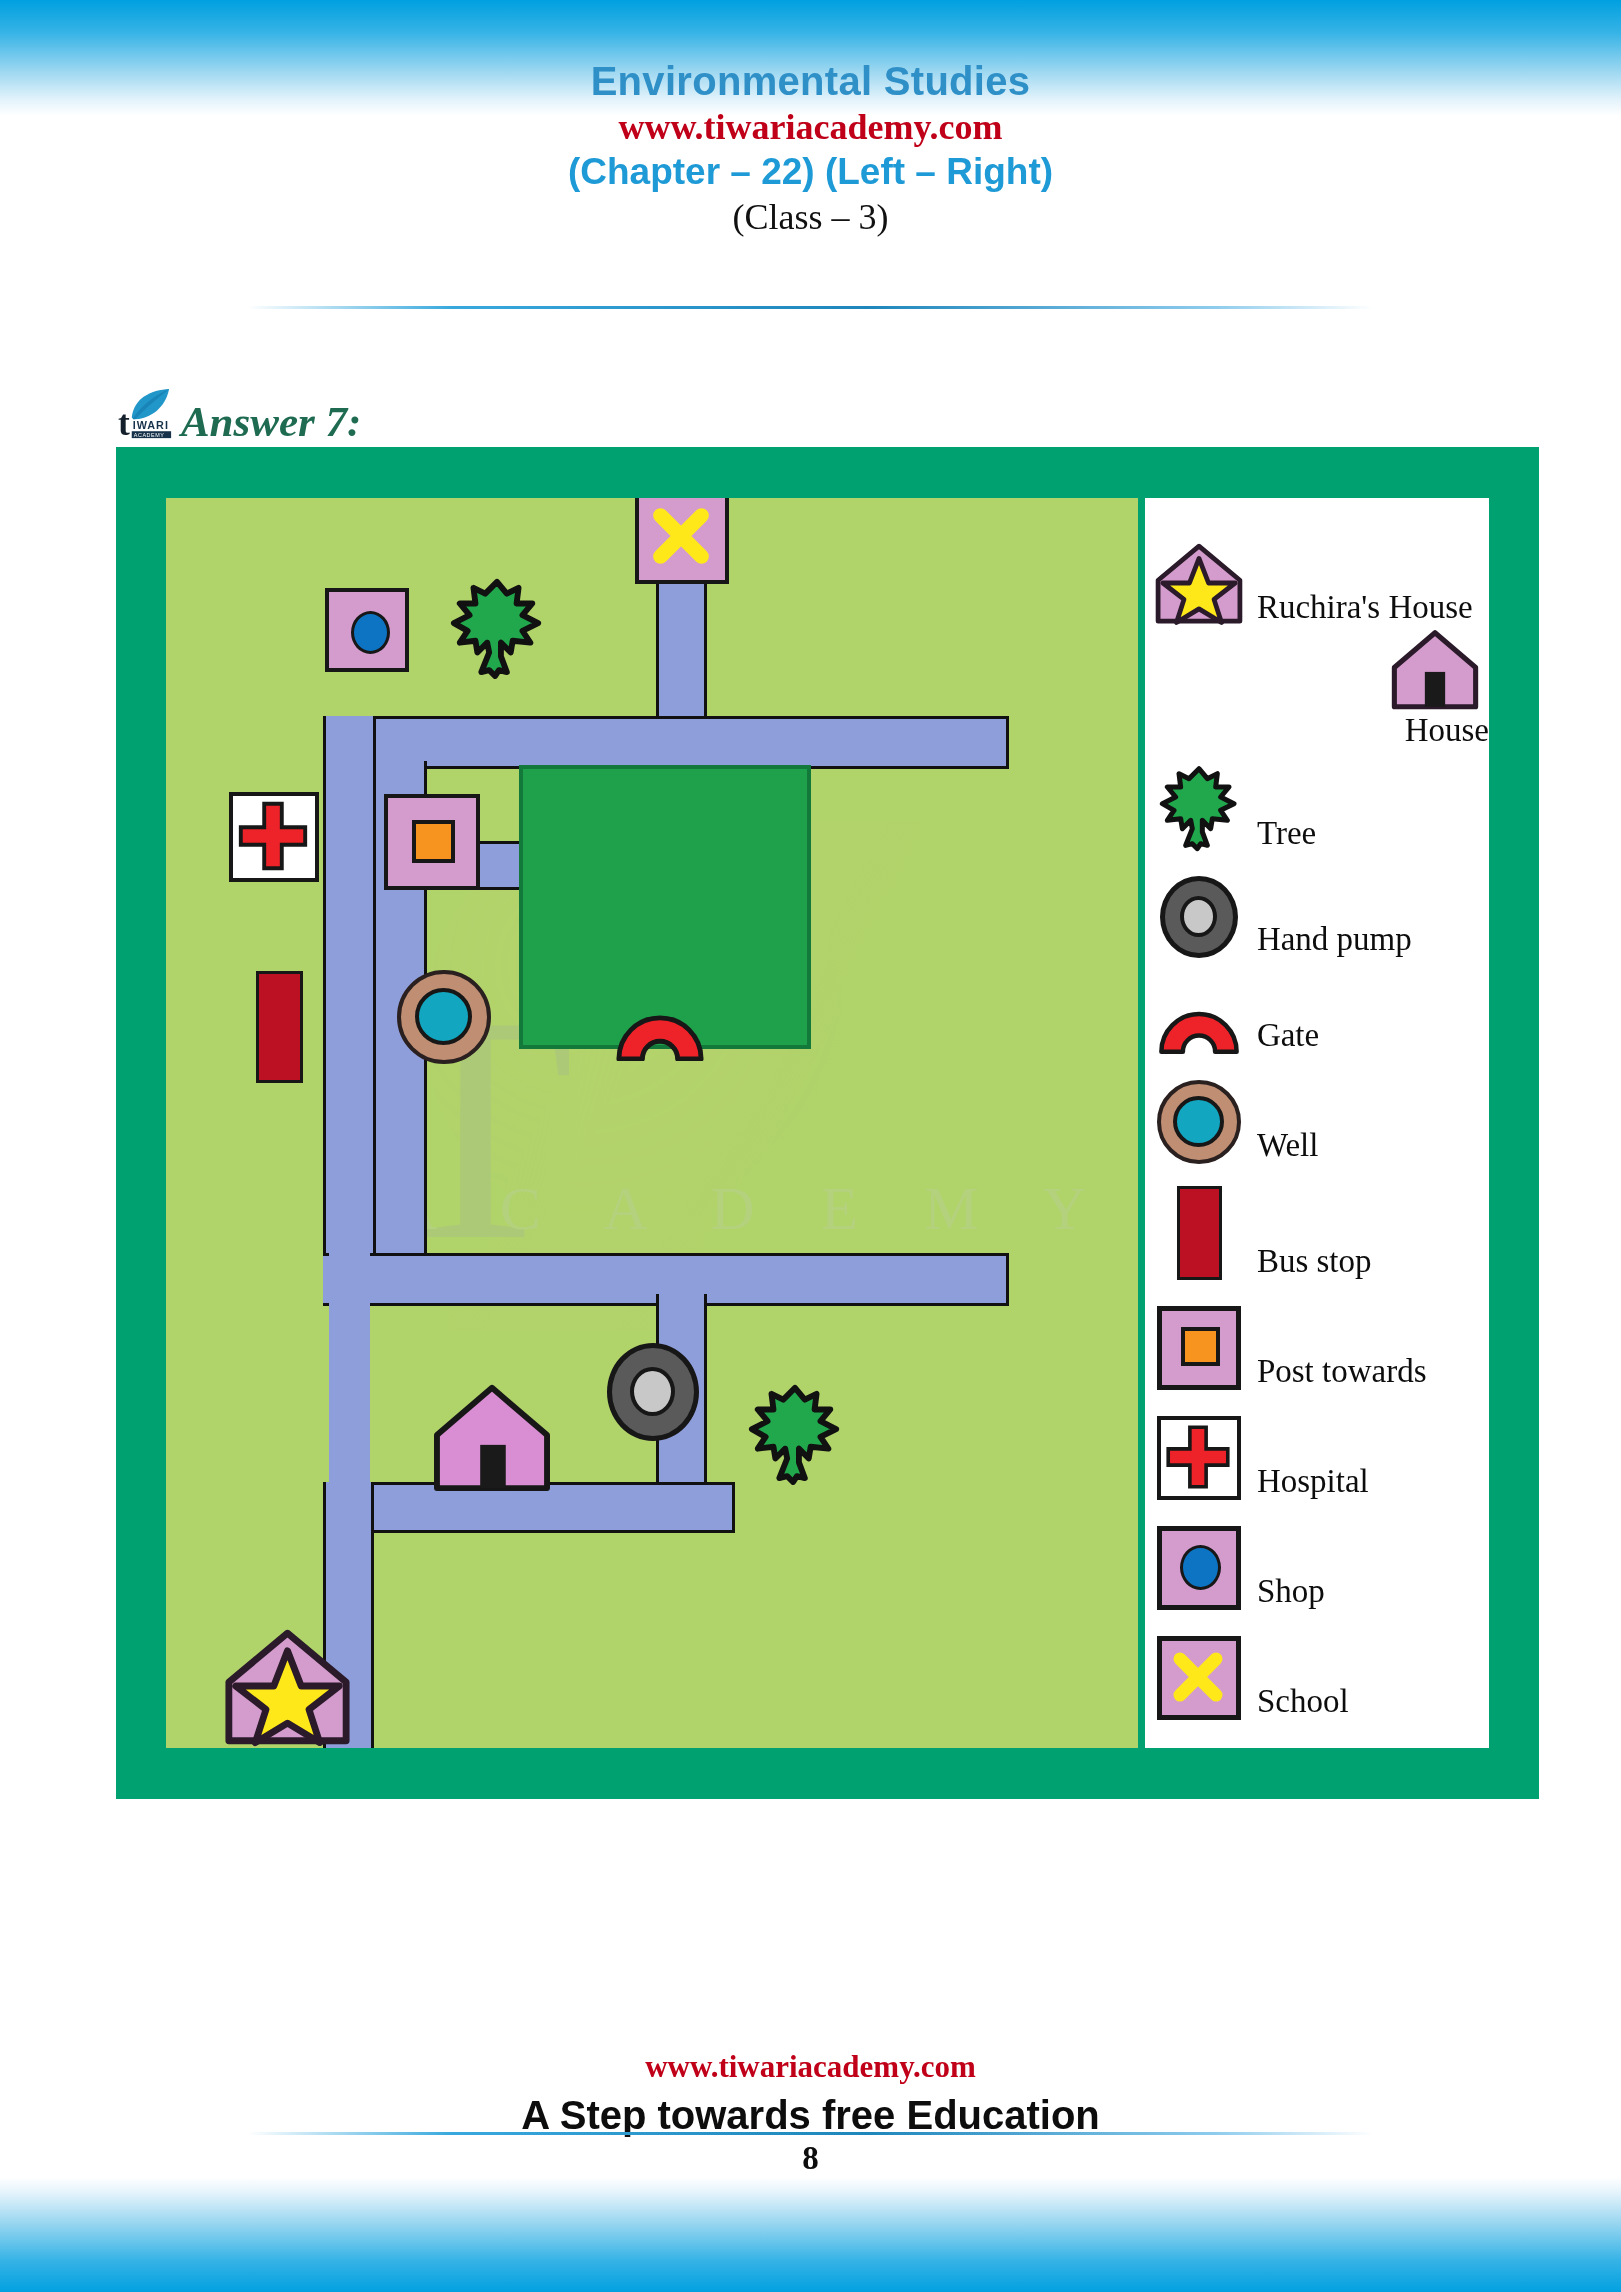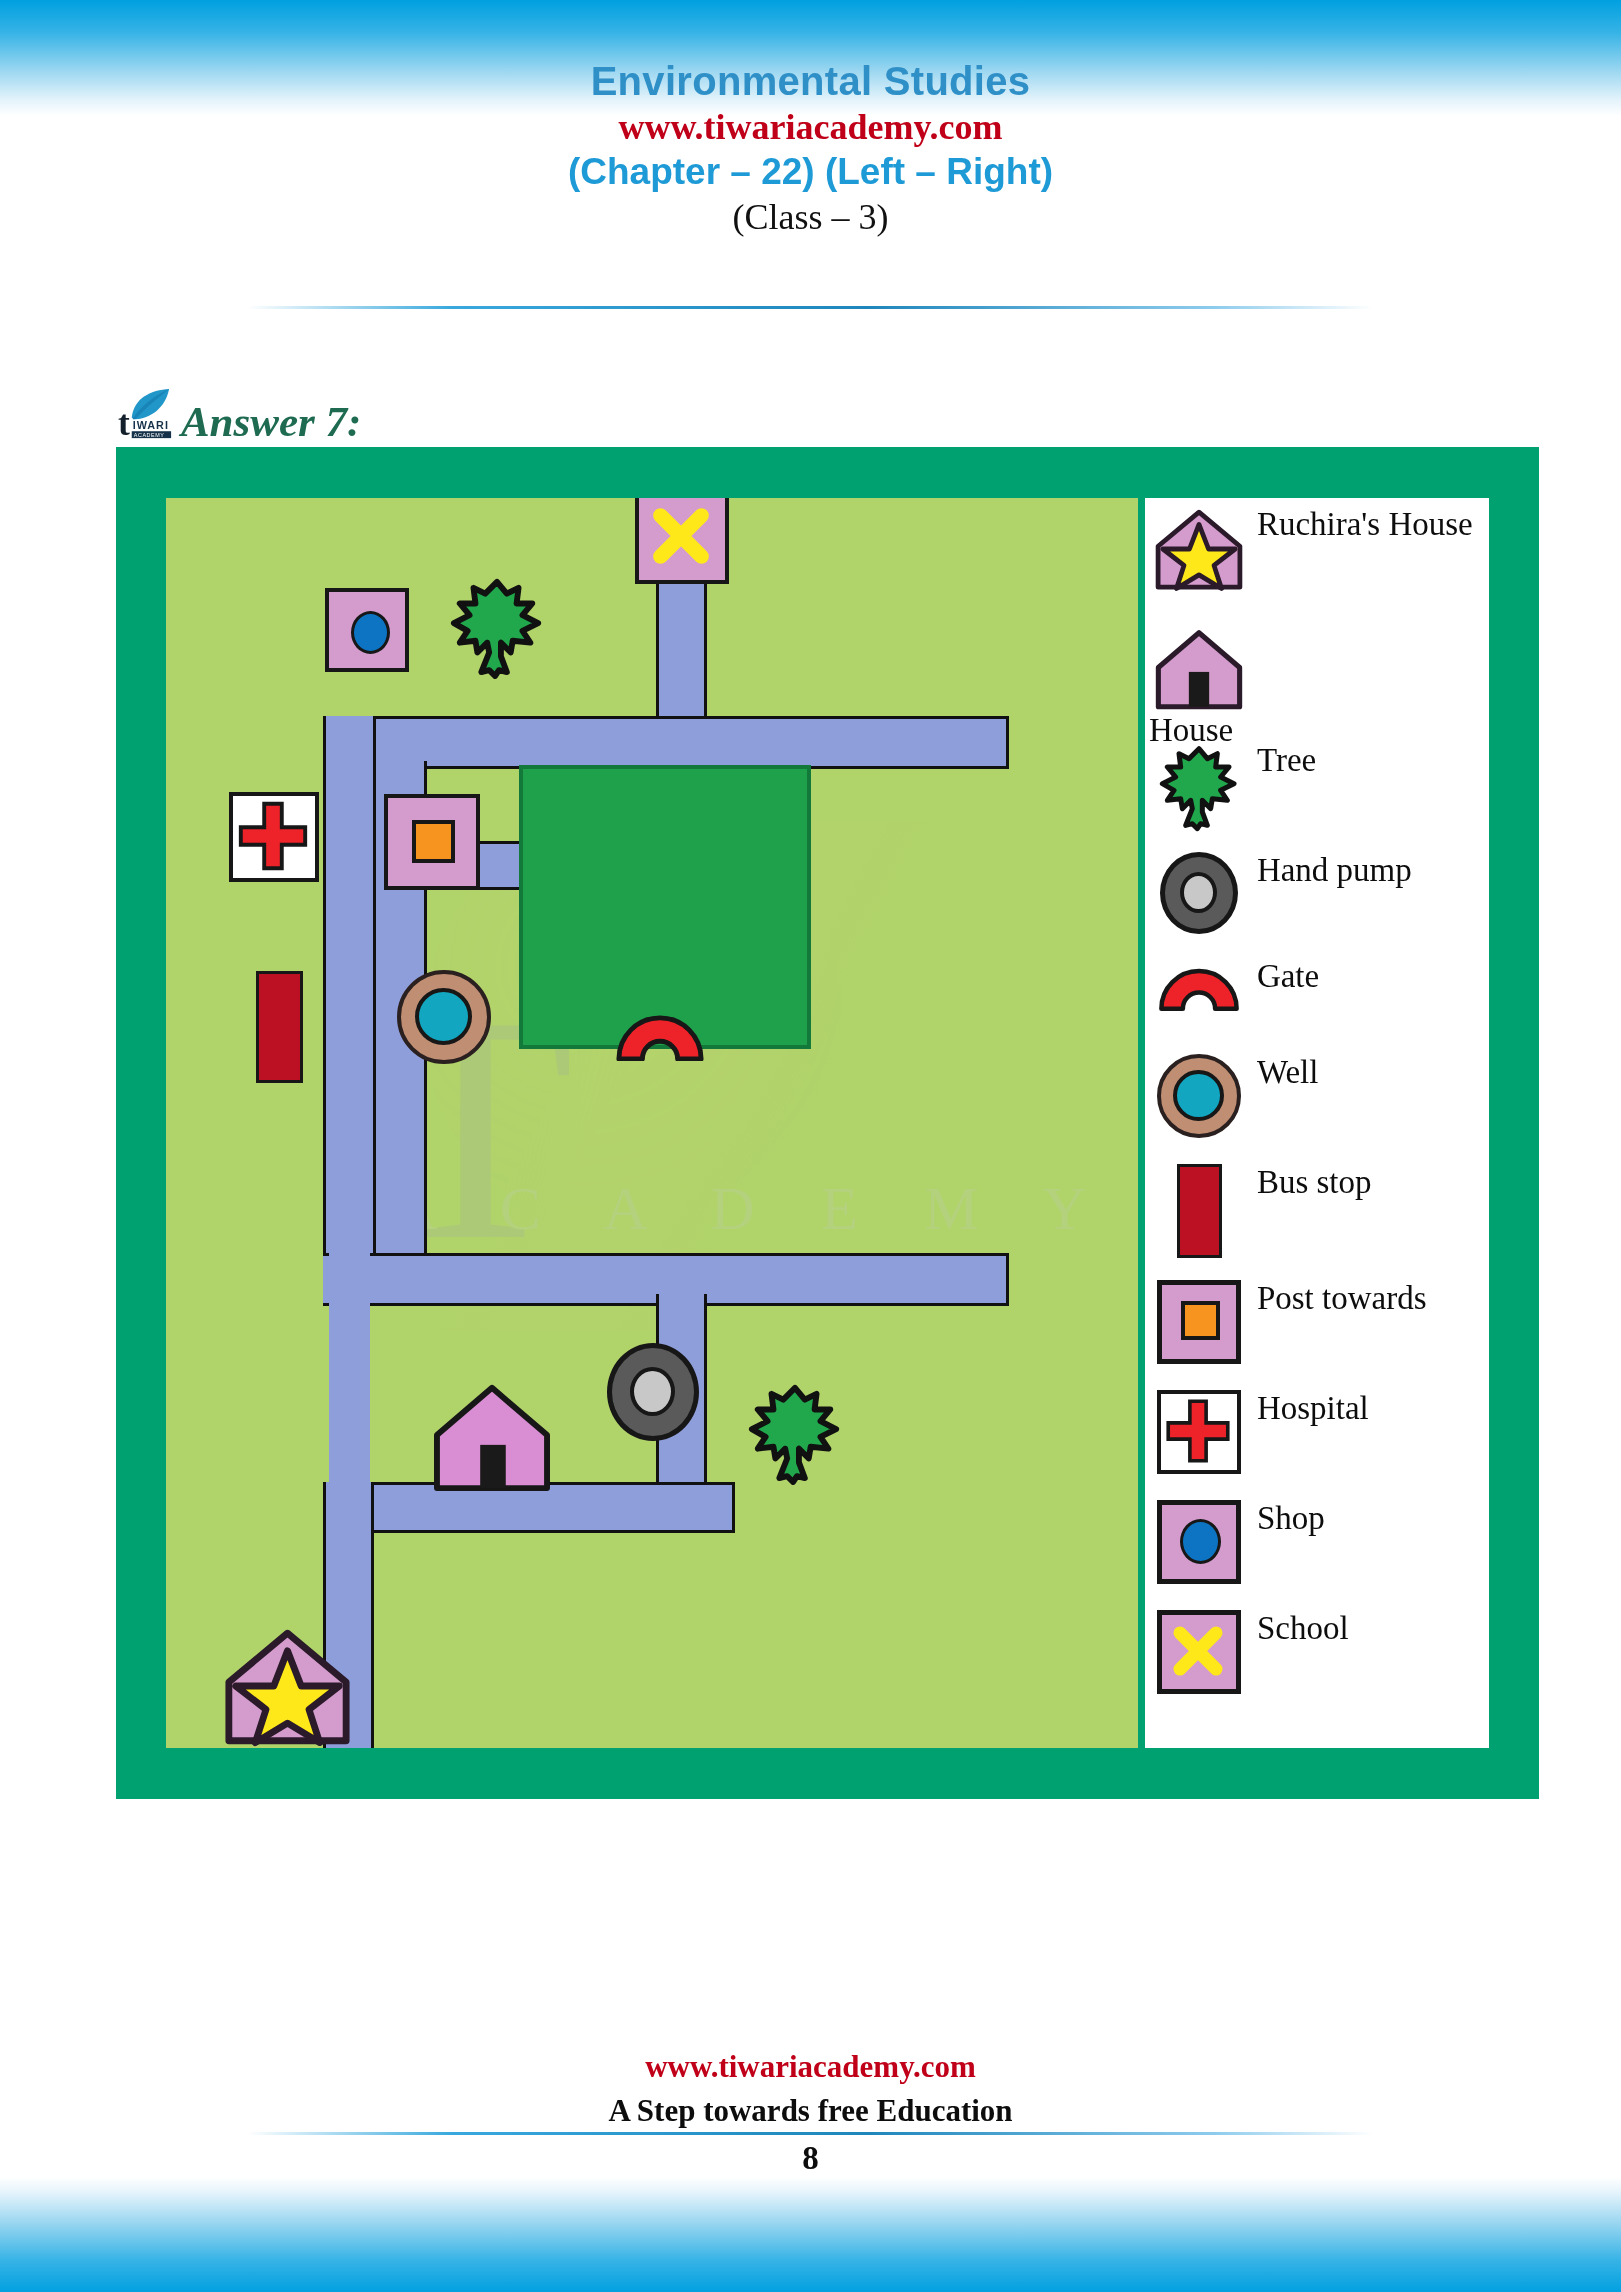--- a/index.html
+++ b/index.html
@@ -84,30 +84,30 @@
   .icon{position:absolute;}
   .sq-lot{background:#d49ccd;border:4.9px solid #171717;box-sizing:border-box;}
   .hosp-box{background:#ffffff;border:4.9px solid #171717;box-sizing:border-box;}
   .busstop{background:#bb1122;border:3.9px solid #171717;box-sizing:border-box;}
   
   .legend{
     position:absolute;left:1029px;top:51px;width:344px;height:1250px;
     background:#ffffff;box-sizing:border-box;
     display:flex;flex-direction:column;justify-content:flex-start;padding-top:7.8px;
   }
-  .leg-row{display:flex;align-items:flex-start;min-height:0;}
+  .leg-row{display:flex;align-items:flex-end;min-height:0;}
   .leg-ico{width:108px;display:flex;justify-content:center;align-items:center;flex:none;}
   .leg-lbl{
     font-family:"Liberation Serif", serif;font-size:33px;color:#0d0d0d;line-height:1.13;
     padding-left:3.9px;
   }
   
   .footer{position:absolute;left:0;top:2049px;width:1621px;text-align:center;}
   .f-site{font-family:"Liberation Serif",serif;font-weight:bold;font-size:31px;color:#c00018;}
-  .f-tag{font-family:Liberation Serif, serif;font-weight:bold;font-size:31px;color:#0d0d0d;margin-top:7.8px;}
+  .f-tag{font-family:Liberation Sans, sans-serif;font-weight:bold;font-size:40px;color:#0d0d0d;margin-top:7.8px;}
   .rule-bot{
     position:absolute;left:248px;top:2132px;width:1125px;height:2.9px;
     background:linear-gradient(to right,#ffffff 0%,#39a9dd 18%,#1e86bb 55%,#8ecced 86%,#ffffff 100%);
   }
   .pageno{
     position:absolute;left:0;top:2140px;width:1621px;text-align:center;
     font-family:"Liberation Serif",serif;font-weight:bold;font-size:33px;color:#0d0d0d;
   }
 </style>
 </head>

